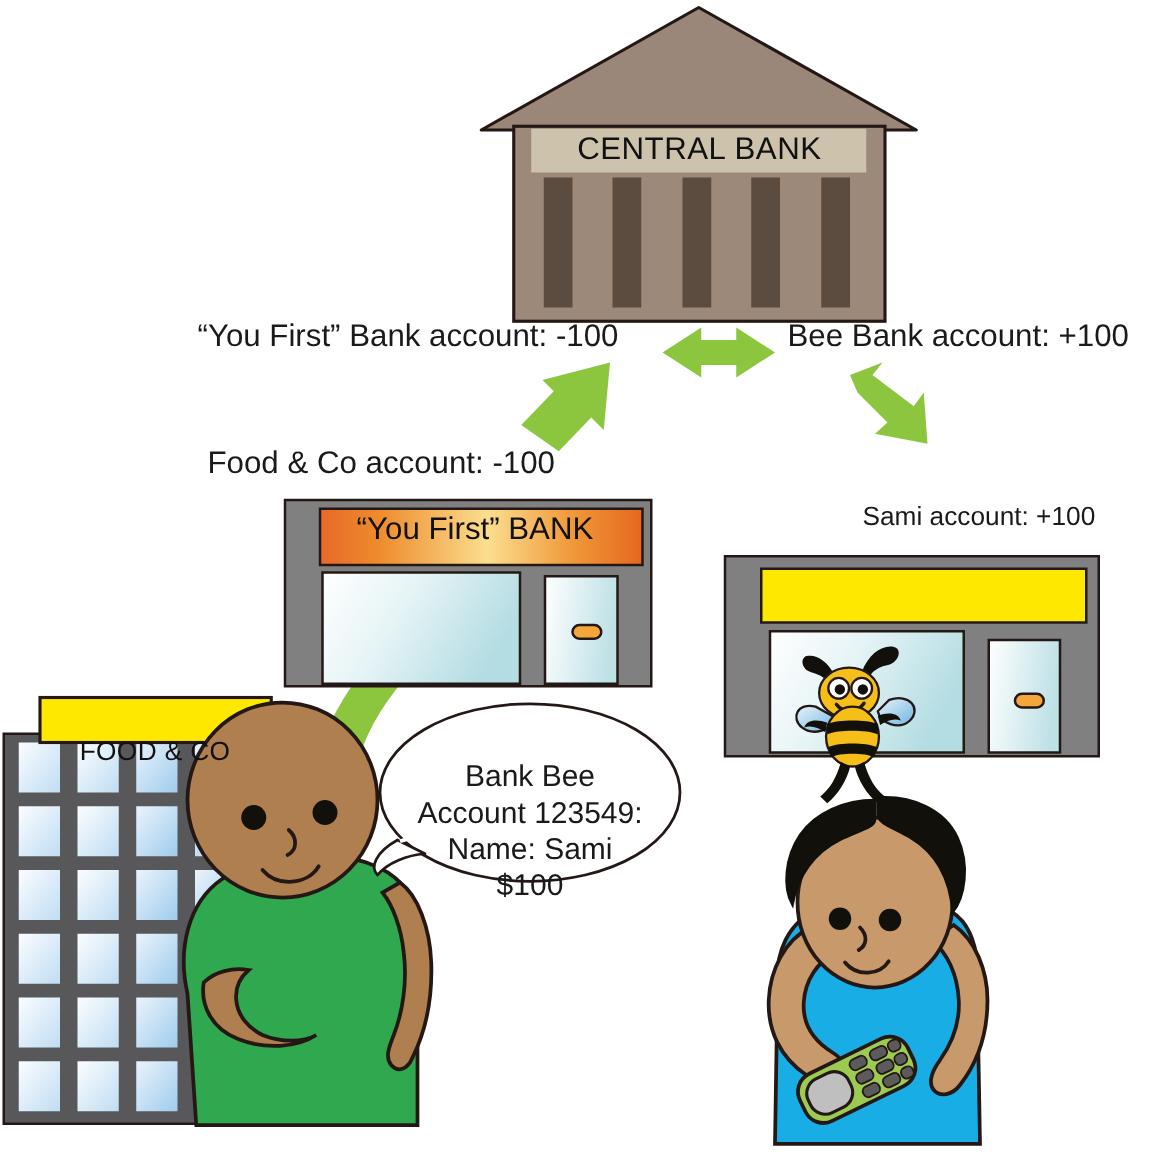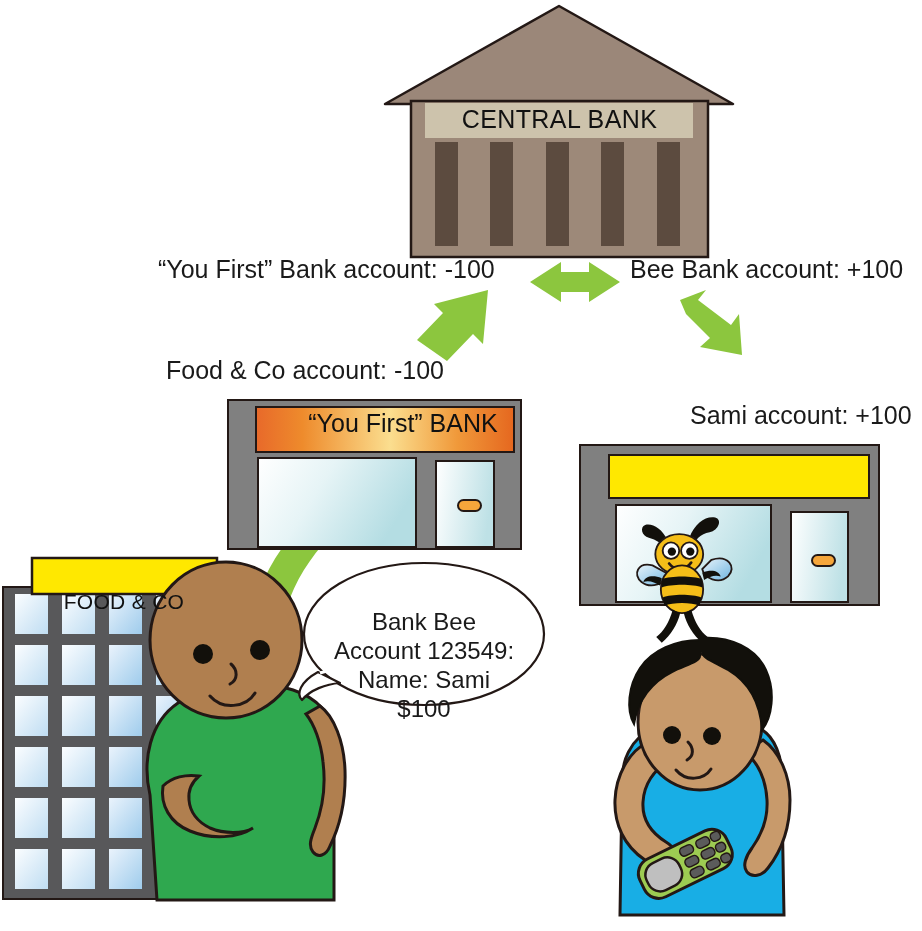--- a/index.html
+++ b/index.html
@@ -19,32 +19,32 @@
   .lbl{
     position:absolute;
     font-family:"Liberation Sans", sans-serif;
     color:#1a1a1a;
     white-space:nowrap;
     line-height:1;
   }
   #label-youfirst{left:158px; top:257px; font-size:25px;}
   #label-beebank{left:630px;  top:257px; font-size:25px;}
   #label-foodco{left:166px;  top:358px; font-size:25px;}
-  #label-sami{left:690px;  top:403px; font-size:25px;}
+  #label-sami{left:690px;  top:403px; font-size:21px;}
 
   .sign-text{
     position:absolute;
     font-family:"Liberation Sans", sans-serif;
     color:#111111;
     white-space:nowrap;
     text-align:center;
     line-height:1;
   }
   #text-central-bank{left:411px; top:107px; width:297px; font-size:25px; letter-spacing:.4px;}
-  #text-youfirst-sign{left:256px; top:411px; width:248px; font-size:25px;padding-left:23px;}
+  #text-youfirst-sign{left:256px; top:411px; width:248px; font-size:25px;}
   #text-beebank-sign{left:609px; top:463px; width:260px; font-size:25px; letter-spacing:.3px;}
   #text-foodco-sign{left:34px; top:563px; width:180px; font-size:21px; letter-spacing:.3px;margin-top:28px;}
 
   #bubble-text{
     position:absolute;
     left:311px; top:607px; width:226px;
     text-align:center;
     font-size:24px;
     line-height:29px;
     color:#1a1a1a;

